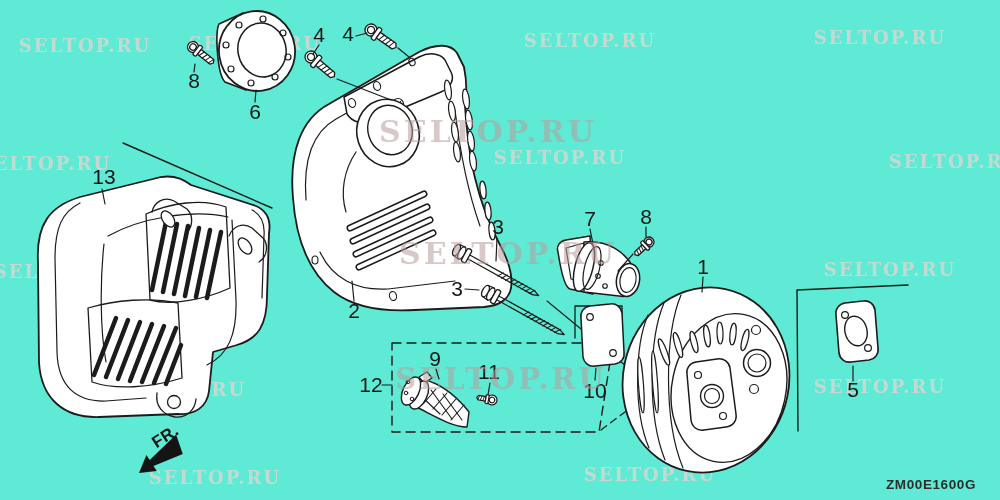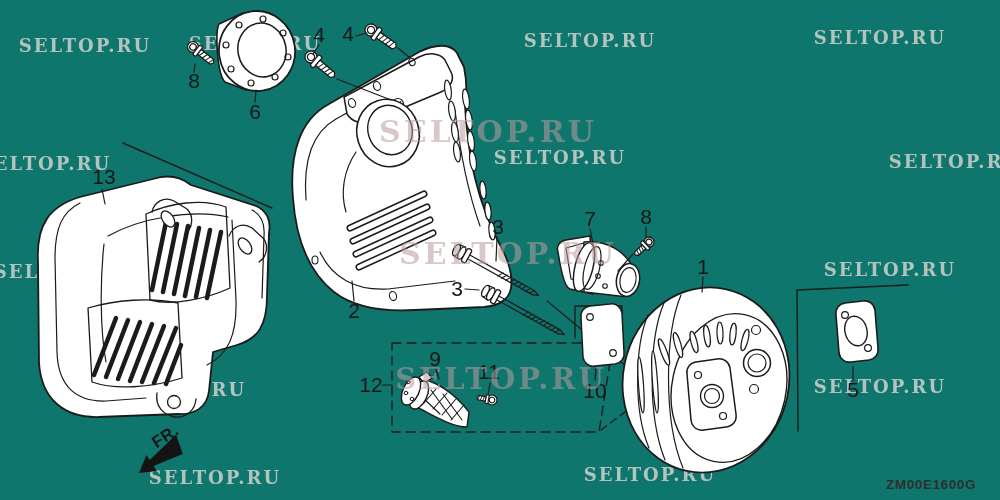--- a/index.html
+++ b/index.html
@@ -1,16 +1,16 @@
 <!DOCTYPE html>
 <html><head>
 <meta charset="utf-8">
 <style>
   html,body{margin:0;padding:0;background:#ffffff;}
-  .stage{position:relative;width:1000px;height:500px;background:#0f766e;overflow:hidden;
+  .stage{position:relative;width:1000px;height:500px;background:#5eead4;overflow:hidden;
          font-family:"Liberation Sans",sans-serif;}
   .stage svg{display:block;width:1000px;height:500px;}
   svg text{font-family:"Liberation Sans",sans-serif;fill:#161616;}
   text.part-label{font-size:21px;}
   text.fr-text{font-size:16.5px;font-weight:bold;letter-spacing:.5px;}
   text.code{font-size:13.5px;font-weight:bold;fill:#2d2d2d;letter-spacing:.6px;}
   text.wm{font-family:"DejaVu Serif",serif;font-weight:bold;fill:#b99c9c;opacity:.55;
           letter-spacing:3px;}
   text.faint{font-family:"DejaVu Serif",serif;font-weight:bold;font-size:18px;
              fill:#ddd7d2;opacity:.8;letter-spacing:2px;}

